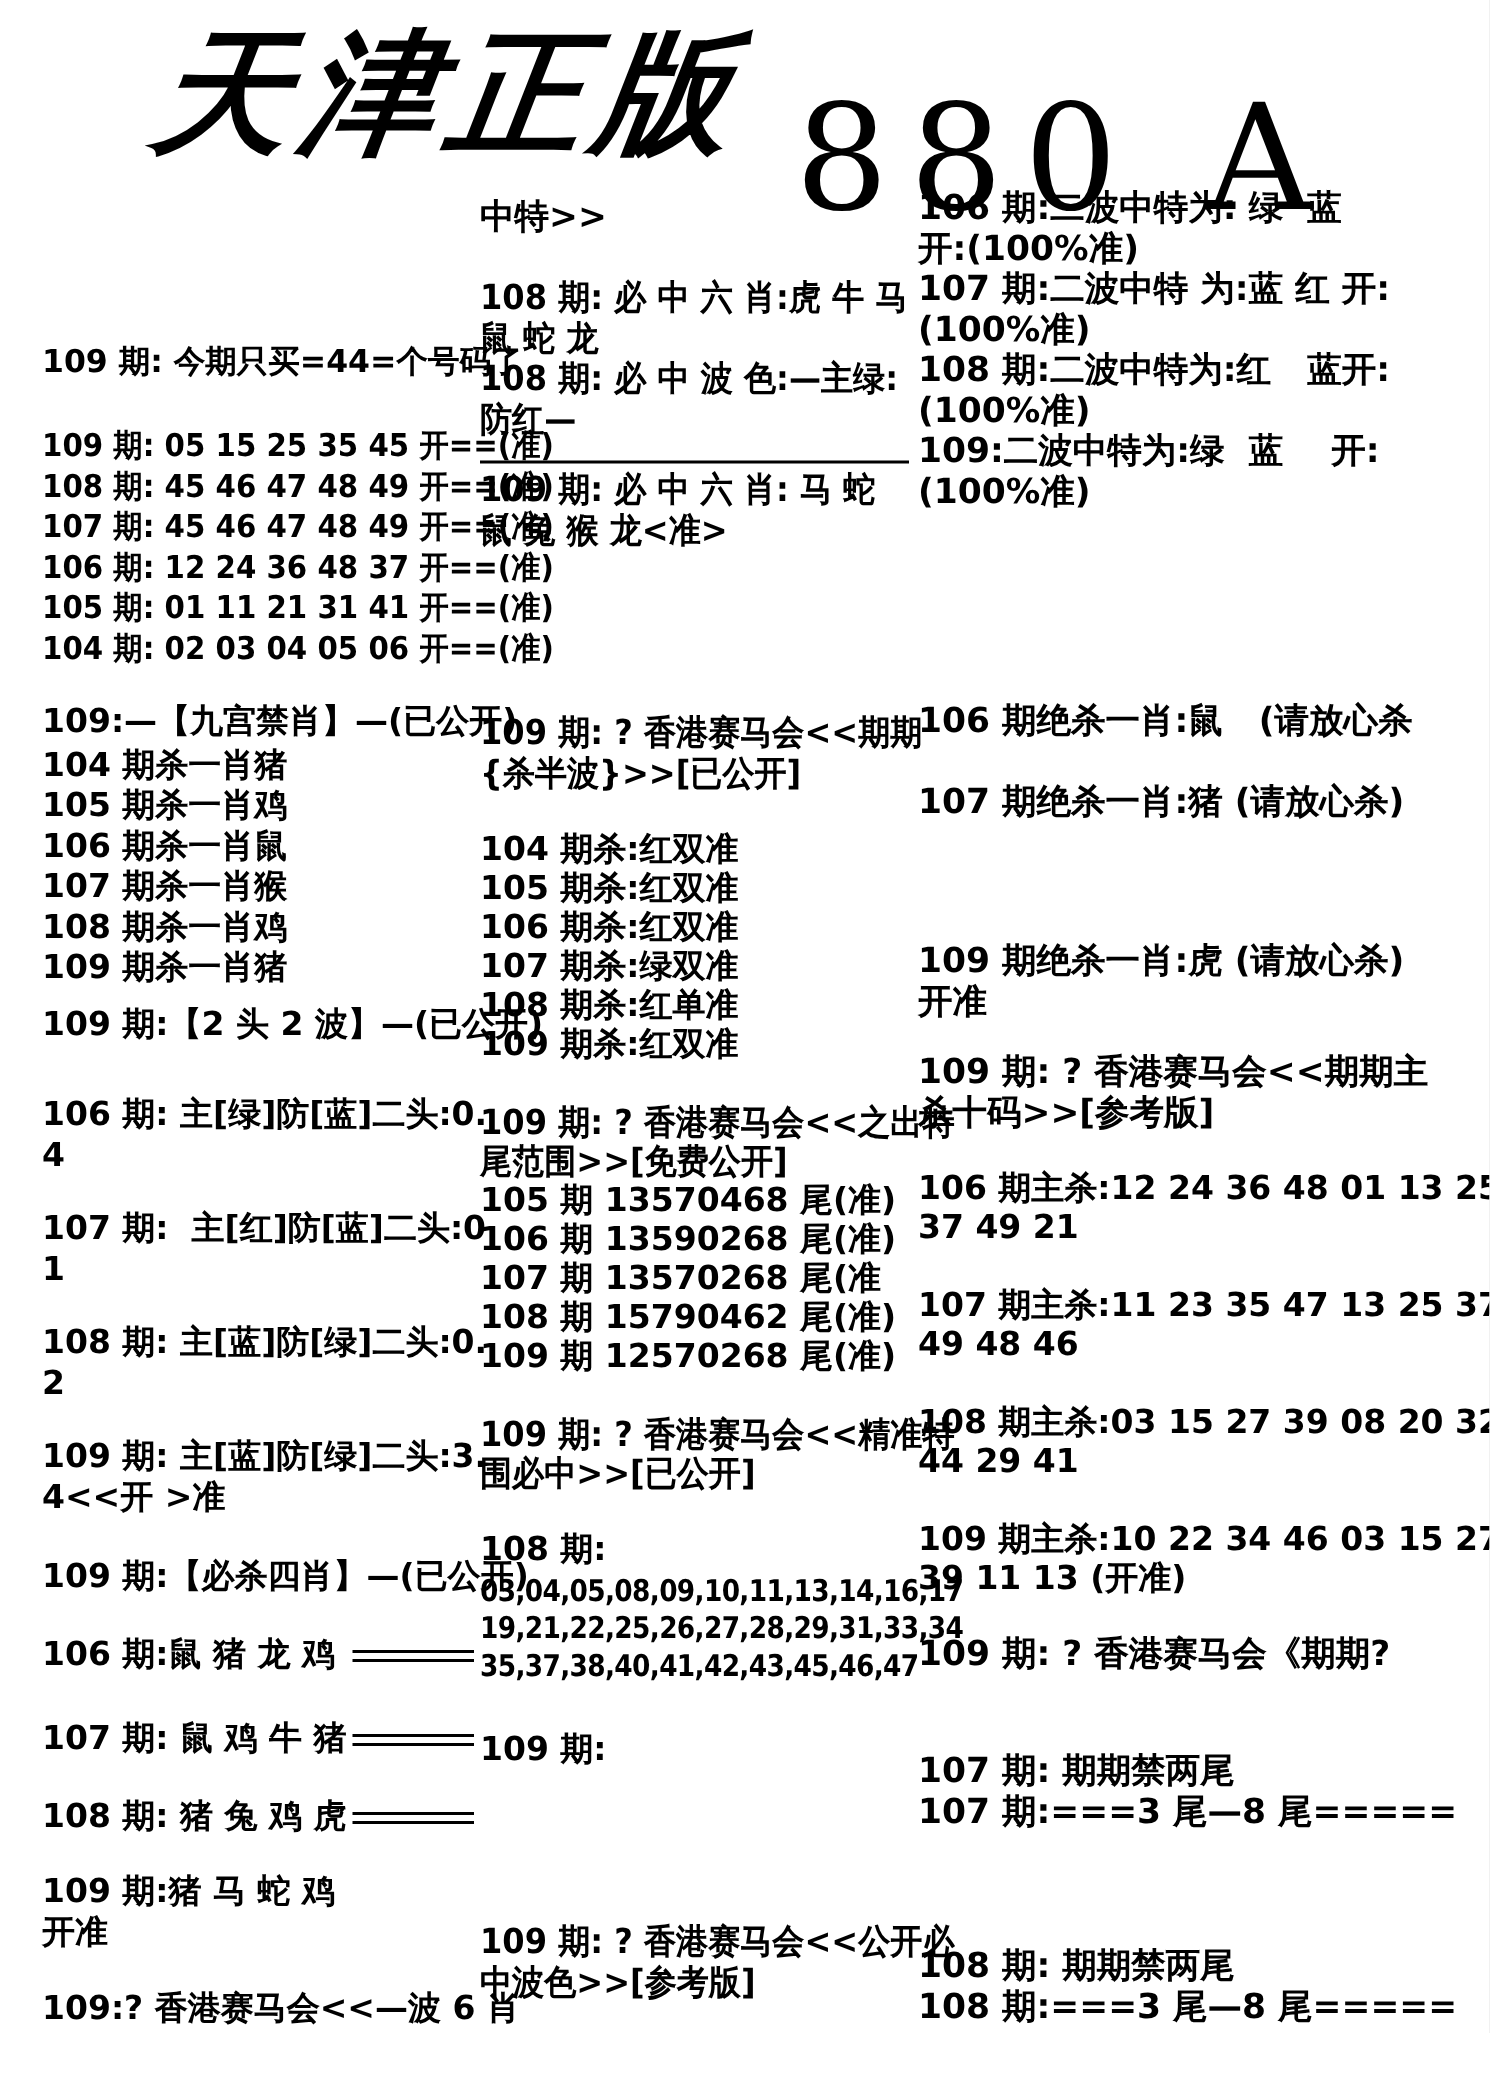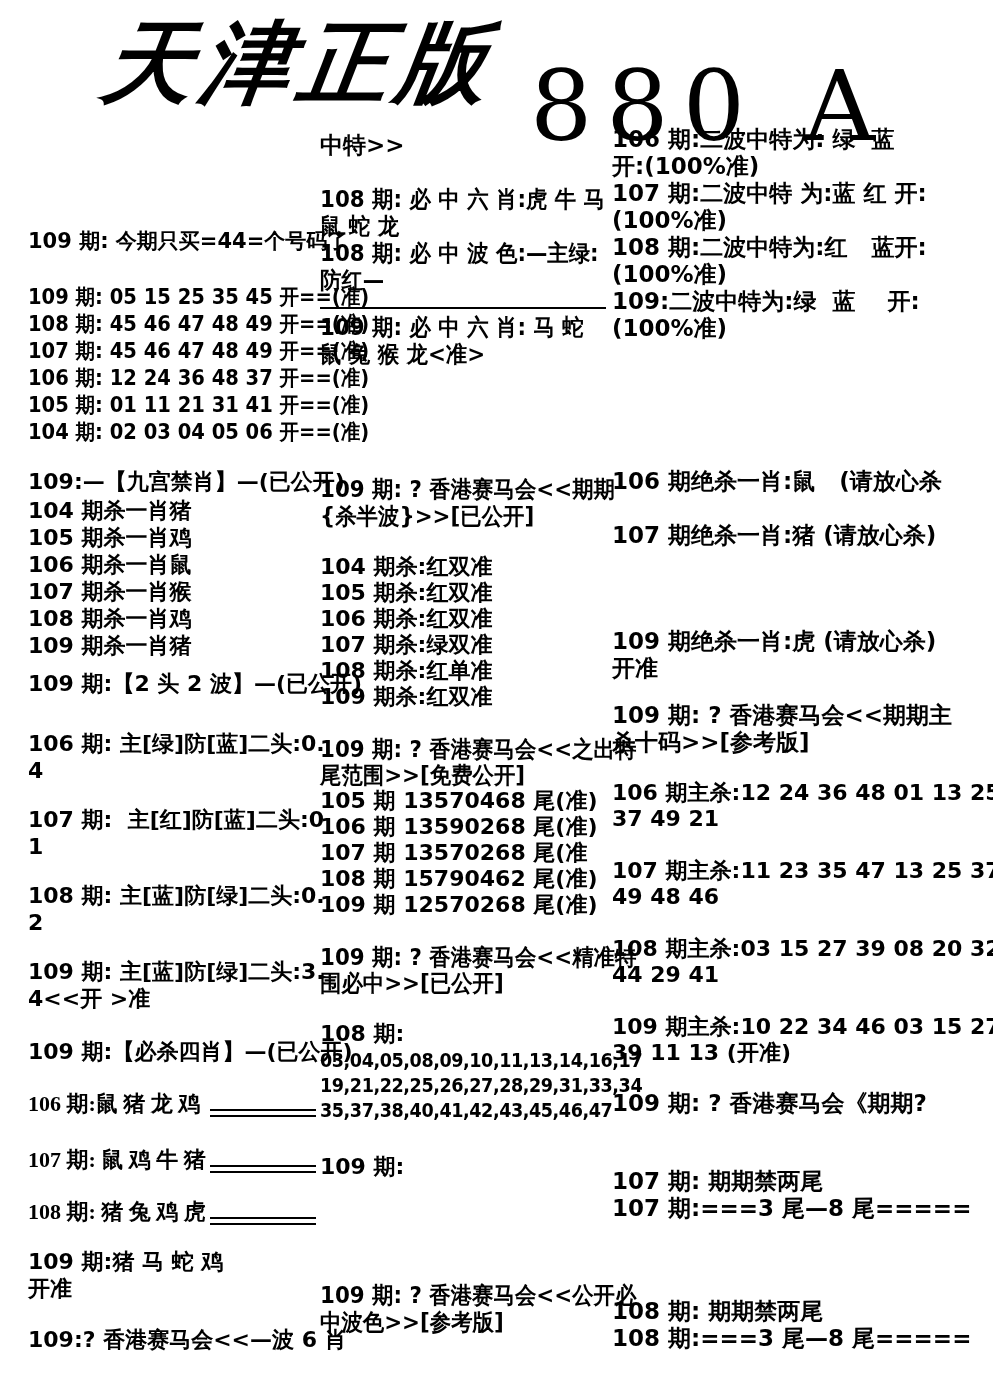--- a/index.html
+++ b/index.html
@@ -17,21 +17,21 @@
     font-weight:400;letter-spacing:14px;margin-top:45px;}
   .blk{position:absolute;}
   .ln{line-height:27px;font-size:22px;white-space:pre;}
   .fs21{font-size:21px;}
   .fs23{font-size:23px;}
   .lh26{line-height:26px;}
   .lh25{line-height:25px;}
   .num{font-size:20px;letter-spacing:-0.5px;}
   .sq{transform:scaleX(0.93);transform-origin:0 50%;}
   .sq88{transform:scaleX(0.88);transform-origin:0 50%;}
-  .flexline{display:flex;align-items:flex-end;font-family:Liberation Serif, serif;}
+  .flexline{display:flex;align-items:center;}
   .drule{flex:1;height:4px;border-top:2px solid #000;border-bottom:2px solid #000;
     margin-left:4px;min-width:40px;}
   .hrline{position:absolute;height:0;border-top:2px solid #000;}
 </style>
 </head>
 <body>
 
 <div id="page">
 
   <div class="title">

